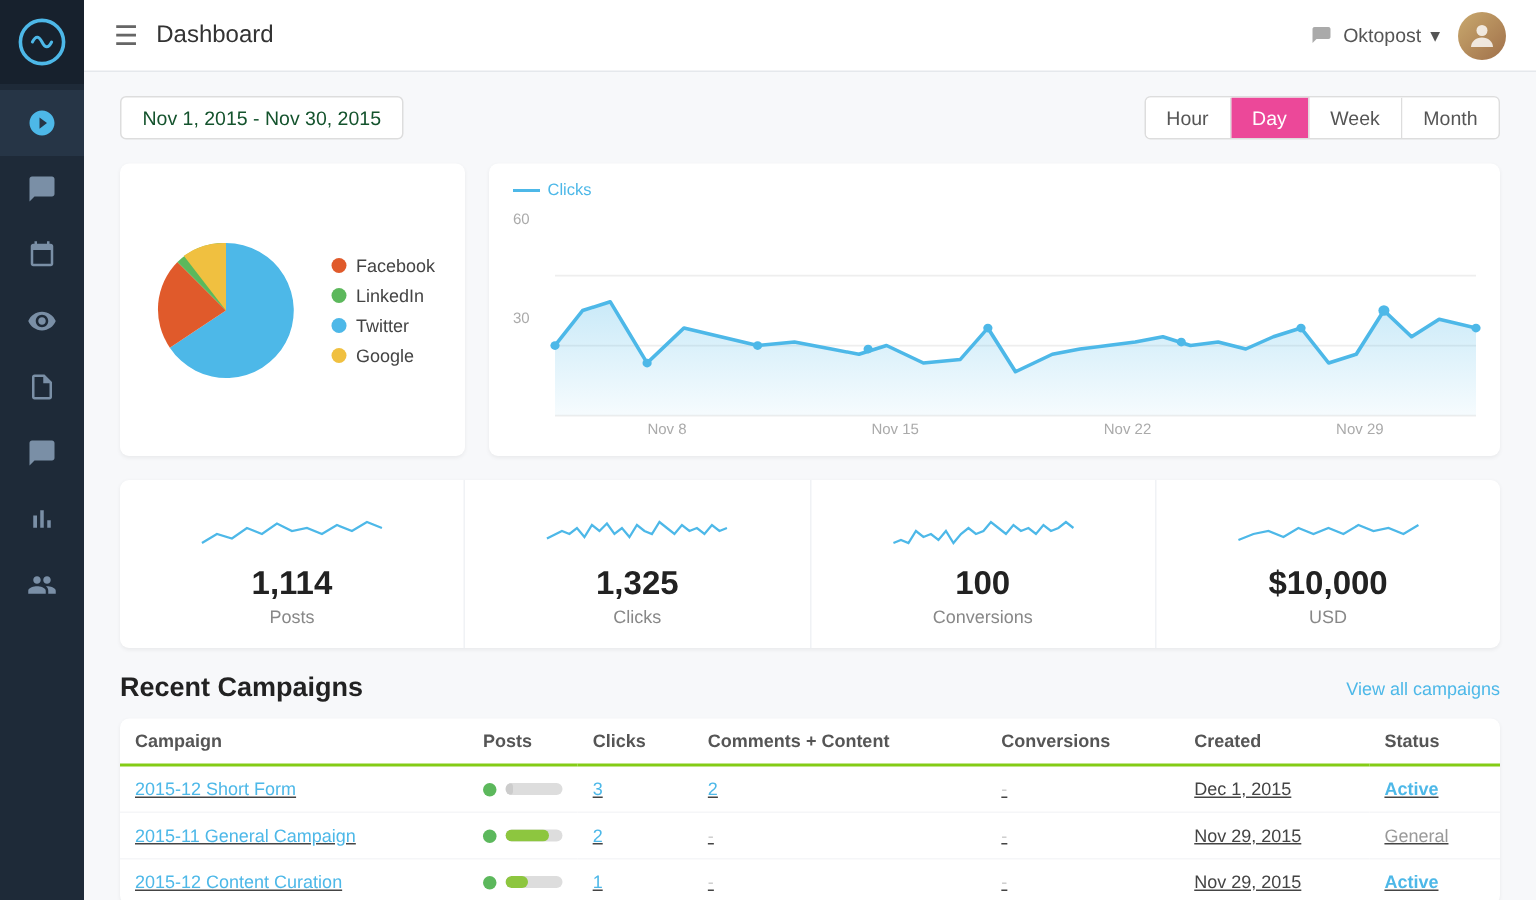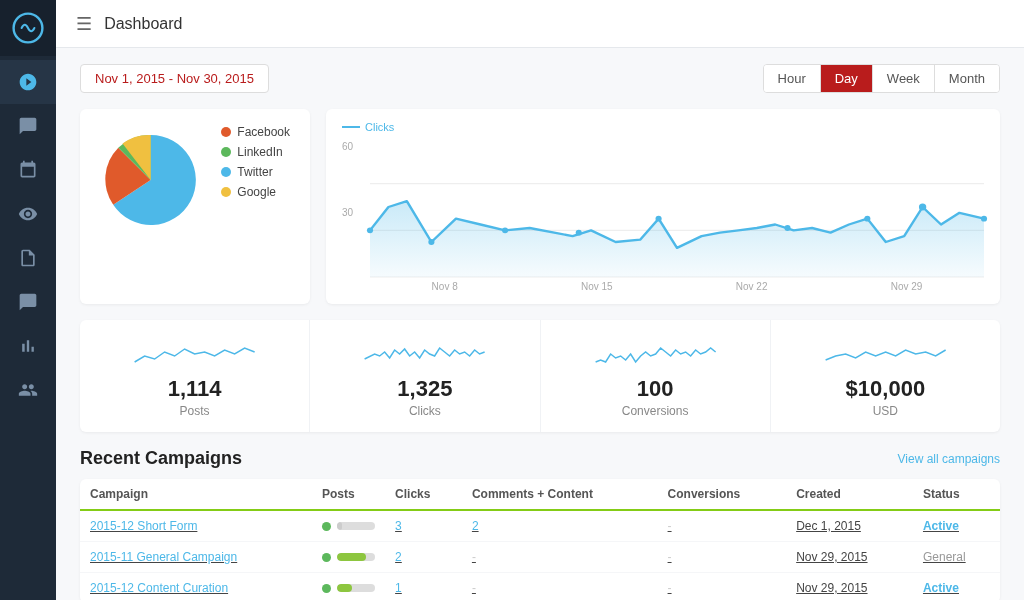--- a/index.html
+++ b/index.html
@@ -114,58 +114,59 @@
       align-items: center;
       justify-content: space-between;
       margin-bottom: 16px;
     }
     .date-range-btn {
       border: 1px solid #ddd;
       background: #fff;
       padding: 6px 14px;
       border-radius: 4px;
       font-size: 13px;
-      color: #b91c1c;
+      color: #14532d;
       cursor: pointer;
     }
     .time-filter-group {
       display: flex;
       border: 1px solid #ddd;
       border-radius: 4px;
       overflow: hidden;
       background: #fff;
     }
     .time-filter-btn {
       padding: 6px 14px;
       font-size: 13px;
       color: #555;
       cursor: pointer;
       border: none;
       background: #fff;
       border-right: 1px solid #ddd;
     }
     .time-filter-btn:last-child { border-right: none; }
     .time-filter-btn.active {
-      background: #b91c1c;
+      background: #ec4899;
       color: #fff;
     }
 
     
     .dashboard-row {
       display: flex;
       gap: 16px;
       margin-bottom: 16px;
     }
 
     
     .pie-card {
       background: #fff;
       border-radius: 6px;
       padding: 16px 20px;
       display: flex;
+      align-items: center;
       gap: 20px;
       flex-shrink: 0;
       width: 230px;
       box-shadow: 0 1px 3px rgba(0,0,0,0.06);
     }
     .legend { display: flex; flex-direction: column; gap: 6px; font-size: 12px; color: #444; }
     .legend-item { display: flex; align-items: center; gap: 6px; }
     .legend-dot { width: 10px; height: 10px; border-radius: 50%; flex-shrink: 0; }
 
     
@@ -279,20 +280,35 @@
         <path d="M16 11c1.66 0 2.99-1.34 2.99-3S17.66 5 16 5c-1.66 0-3 1.34-3 3s1.34 3 3 3zm-8 0c1.66 0 2.99-1.34 2.99-3S9.66 5 8 5C6.34 5 5 6.34 5 8s1.34 3 3 3zm0 2c-2.33 0-7 1.17-7 3.5V19h14v-2.5c0-2.33-4.67-3.5-7-3.5zm8 0c-.29 0-.62.02-.97.05 1.16.84 1.97 1.97 1.97 3.45V19h6v-2.5c0-2.33-4.67-3.5-7-3.5z"></path>
       </svg>
   </div>
 </nav>
 
 <div class="main">
 
   <header class="topbar">
     <span class="topbar-menu">☰</span>
     <span class="topbar-title">Dashboard</span>
+    <div class="topbar-right">
+      <div class="topbar-brand">
+        <svg width="16" height="16" viewBox="0 0 24 24" fill="#aaa">
+            <path d="M19 3H5c-1.1 0-2 .9-2 2v14l4-4h12c1.1 0 2-.9 2-2V5c0-1.1-.9-2-2-2z"></path>
+          </svg>
+        <span>Oktopost</span>
+        <span>▾</span>
+      </div>
+      <div class="avatar">
+        <svg width="22" height="22" viewBox="0 0 24 24" fill="rgba(255,255,255,0.8)">
+            <circle cx="12" cy="8" r="4"></circle>
+            <path d="M4 20c0-4 3.58-7 8-7s8 3 8 7"></path>
+          </svg>
+      </div>
+    </div>
   </header>
 
   <div class="content">
 
     <div class="filter-row">
       <button class="date-range-btn">Nov 1, 2015 - Nov 30, 2015</button>
       <div class="time-filter-group">
         <button class="time-filter-btn">Hour</button>
         <button class="time-filter-btn active">Day</button>
         <button class="time-filter-btn">Week</button>

